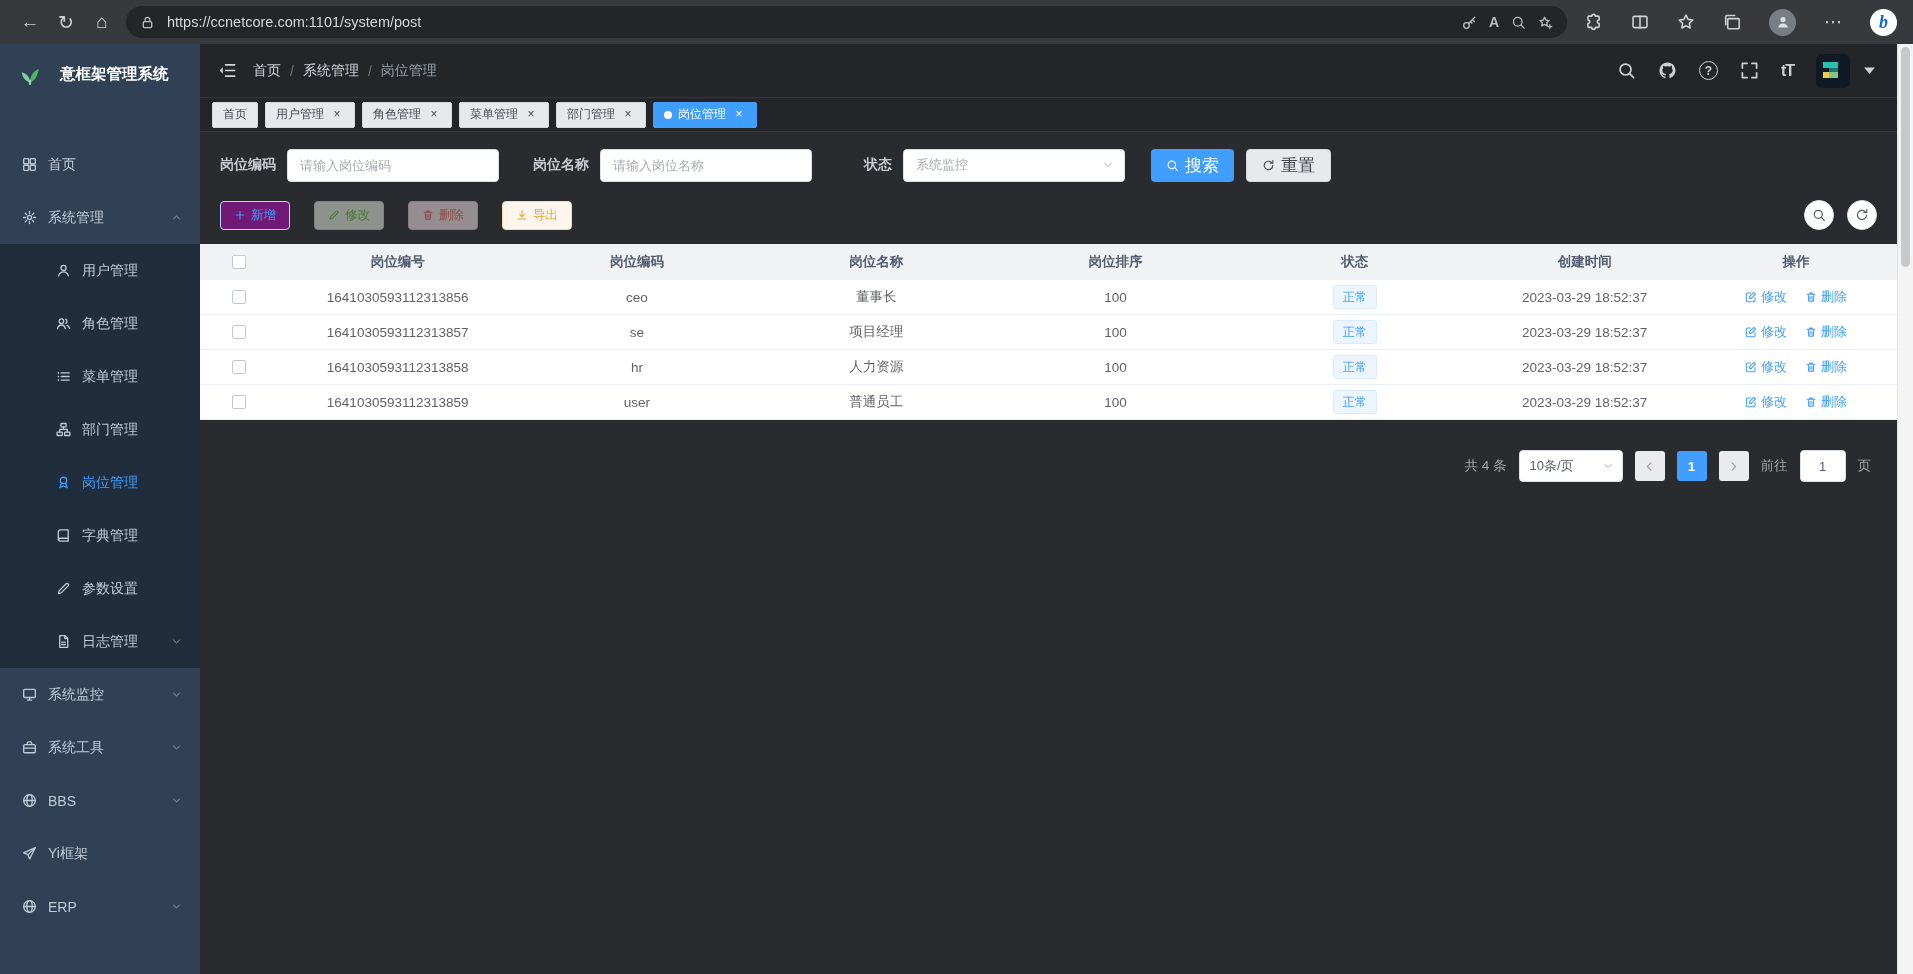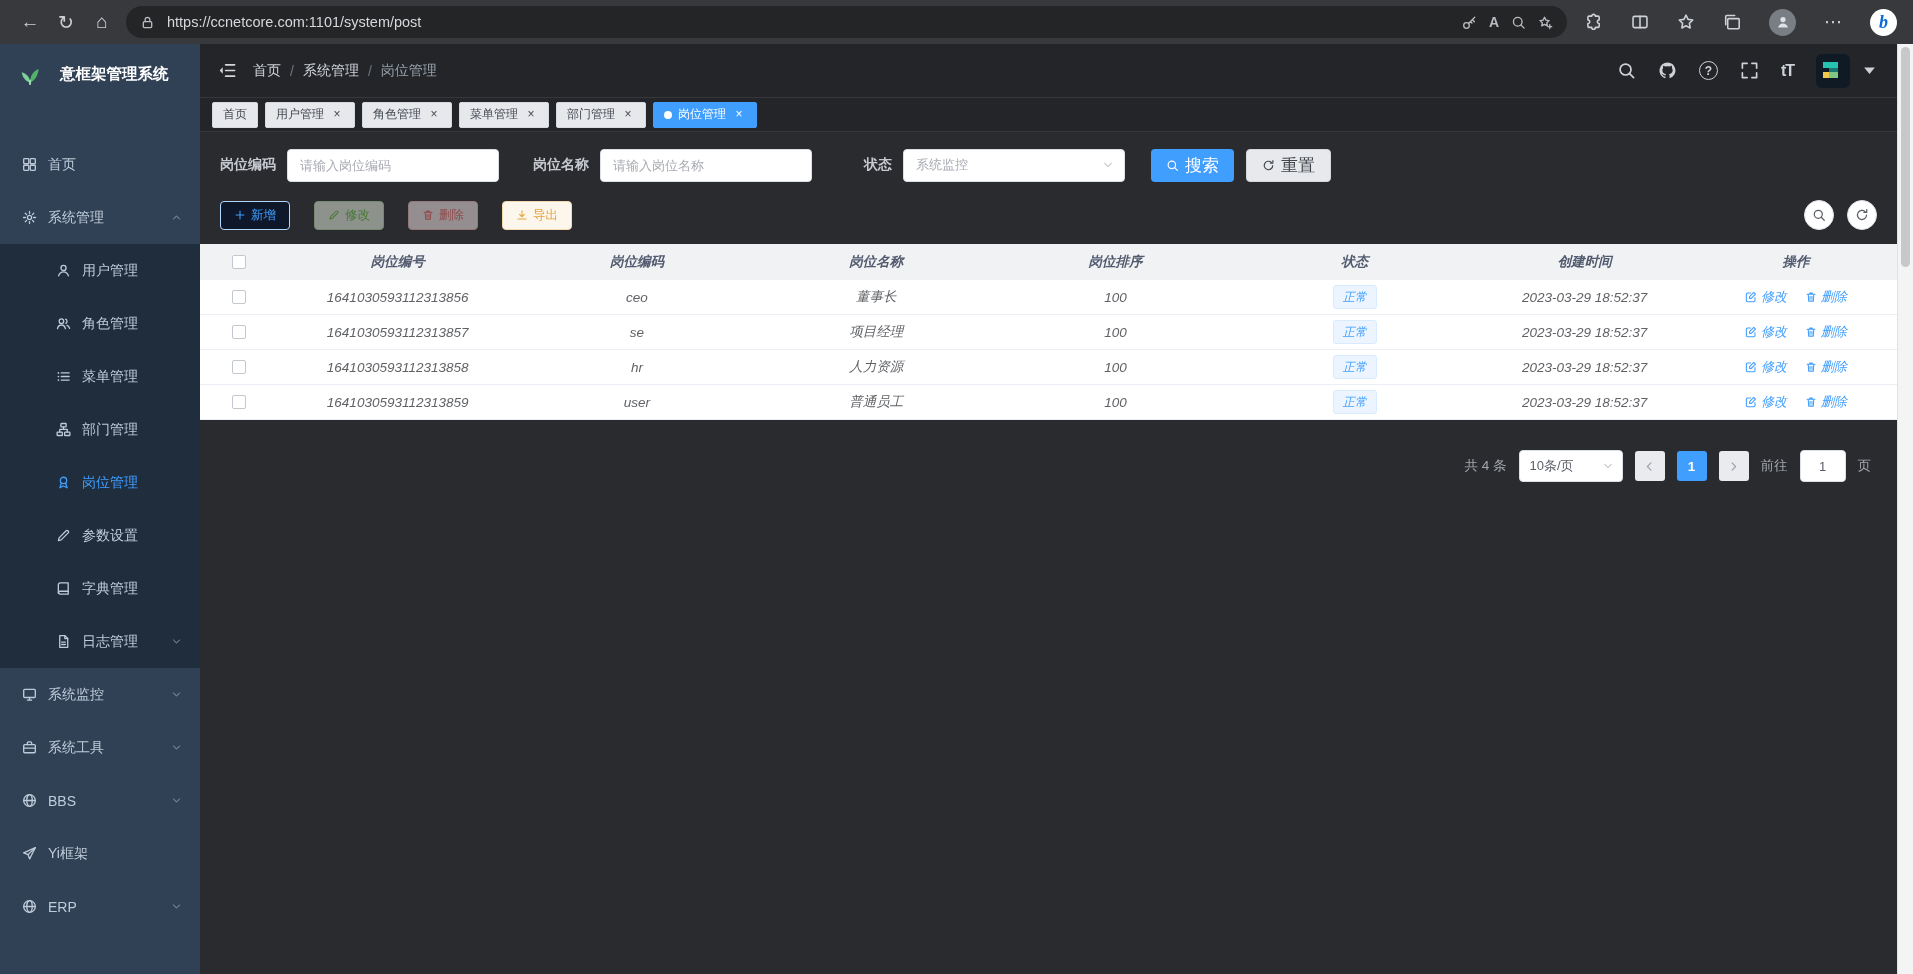--- a/index.html
+++ b/index.html
@@ -94,33 +94,33 @@
   .btn { height:33px; border:none; border-radius:4px; font-size:17px; display:inline-flex;
          align-items:center; gap:6px; padding:0 15px; cursor:pointer; font-family:inherit; }
   .btn .ic { font-size:13px; }
   .btn.primary { background:#409eff; color:#fff; margin-left:26px; }
   .btn.plain { background:#e7e9ec; border:1px solid #d4d7db; color:#41464d; margin-left:12px; }
 
   .toolbar { display:flex; align-items:center; padding:0 20px; margin-top:18px; height:30px; }
   .chip { height:29px; display:inline-flex; align-items:center; gap:5px; padding:0 13px;
           border-radius:4px; font-size:12.5px; border:1px solid; cursor:pointer; margin-right:24px; background:#fff; }
   .chip .ic { font-size:12px; }
-  .chip.add { background:#0f172a; color:#409eff; border-color:#b3d8ff; }
+  .chip.add { background:#701a75; color:#409eff; border-color:#b3d8ff; }
   .chip.edit { background:#f0f9eb; color:#67c23a; border-color:#c2e7b0; opacity:.5; cursor:not-allowed; }
   .chip.del { background:#fef0f0; color:#f56c6c; border-color:#fbc4c4; opacity:.5; cursor:not-allowed; }
   .chip.export { background:#fdf6ec; color:#e6a23c; border-color:#f5dab1; }
   .toolbar-right { margin-left:auto; display:flex; gap:13px; }
   .circle-btn { width:30px; height:30px; border-radius:50%; background:#fff; border:1px solid #dfe2e7;
                 color:#5a5e66; display:flex; align-items:center; justify-content:center; font-size:14px; cursor:pointer; }
 
   
   .table { margin-top:14px; background:#fff; width:100%; font-size:13.5px; }
   .t-head { display:flex; align-items:center; height:36px; background:#f1f2f4; color:#515a6e; font-weight:700; }
   .t-row { display:flex; align-items:center; height:35px; background:#fff; border-bottom:1px solid #ebeef5; color:#606266; }
-  .col { display:flex; align-items:center; justify-content:center; text-align:left;font-style:italic; }
+  .col { display:flex; align-items:center; justify-content:center; text-align:left; }
   .col-cb{width:4.6%}.col-id{width:14.1%}.col-code{width:14.1%}.col-name{width:14.1%}
   .col-sort{width:14.1%}.col-status{width:14.1%}.col-time{width:13%}.col-ops{width:11.9%}
   .checkbox { width:14px; height:14px; border:1px solid #c3c7cf; border-radius:2px; background:#fff; cursor:pointer; }
   .tag { display:inline-block; padding:2px 9px; font-size:12px; line-height:18px; background:#ecf5ff;
          border:1px solid #d9ecff; color:#409eff; border-radius:3px; }
   .op-link { color:#409eff; display:inline-flex; align-items:center; gap:4px; margin:0 9px;
              cursor:pointer; font-size:13px; white-space:nowrap; }
   .op-link .ic { font-size:12px; }
 
   
@@ -299,33 +299,33 @@
                 <svg viewBox="0 0 16 16" width="1em" height="1em" fill="none" stroke="currentColor" stroke-width="1.4" stroke-linecap="round" stroke-linejoin="round">
                   <circle cx="8" cy="5.8" r="3.4"></circle>
                   <path d="M5.8 8.6l-1.6 5 3.8-1.9 3.8 1.9-1.6-5"></path>
                 </svg>
               </span>
             <span>岗位管理</span>
           </div>
           <div class="mi">
             <span class="ic">
                 <svg viewBox="0 0 16 16" width="1em" height="1em" fill="none" stroke="currentColor" stroke-width="1.4" stroke-linecap="round" stroke-linejoin="round">
-                  <path d="M2.6 13.4l.7-2.9 7.5-7.5a1.3 1.3 0 0 1 1.9 0l.3.3a1.3 1.3 0 0 1 0 1.9l-7.5 7.5z"></path>
-                </svg>
-              </span>
-            <span>参数设置</span>
-          </div>
-          <div class="mi">
-            <span class="ic">
-                <svg viewBox="0 0 16 16" width="1em" height="1em" fill="none" stroke="currentColor" stroke-width="1.4" stroke-linecap="round" stroke-linejoin="round">
                   <path d="M13 14H4.6a2.1 2.1 0 0 1-2.1-2.1V4a2 2 0 0 1 2-2H13z"></path>
                   <path d="M13 10.9H4.6a2.1 2.1 0 0 0-2.1 2.1"></path>
                 </svg>
               </span>
             <span>字典管理</span>
+          </div>
+          <div class="mi">
+            <span class="ic">
+                <svg viewBox="0 0 16 16" width="1em" height="1em" fill="none" stroke="currentColor" stroke-width="1.4" stroke-linecap="round" stroke-linejoin="round">
+                  <path d="M2.6 13.4l.7-2.9 7.5-7.5a1.3 1.3 0 0 1 1.9 0l.3.3a1.3 1.3 0 0 1 0 1.9l-7.5 7.5z"></path>
+                </svg>
+              </span>
+            <span>参数设置</span>
           </div>
           <div class="mi">
             <span class="ic">
                 <svg viewBox="0 0 16 16" width="1em" height="1em" fill="none" stroke="currentColor" stroke-width="1.4" stroke-linecap="round" stroke-linejoin="round">
                   <path d="M4 1.8h5.6l2.9 2.9v9.5H4z"></path>
                   <path d="M9.4 1.8v3.1h3.1M6 8.6h4M6 11.2h4"></path>
                 </svg>
               </span>
             <span>日志管理</span>
             <span class="ic arrow">

